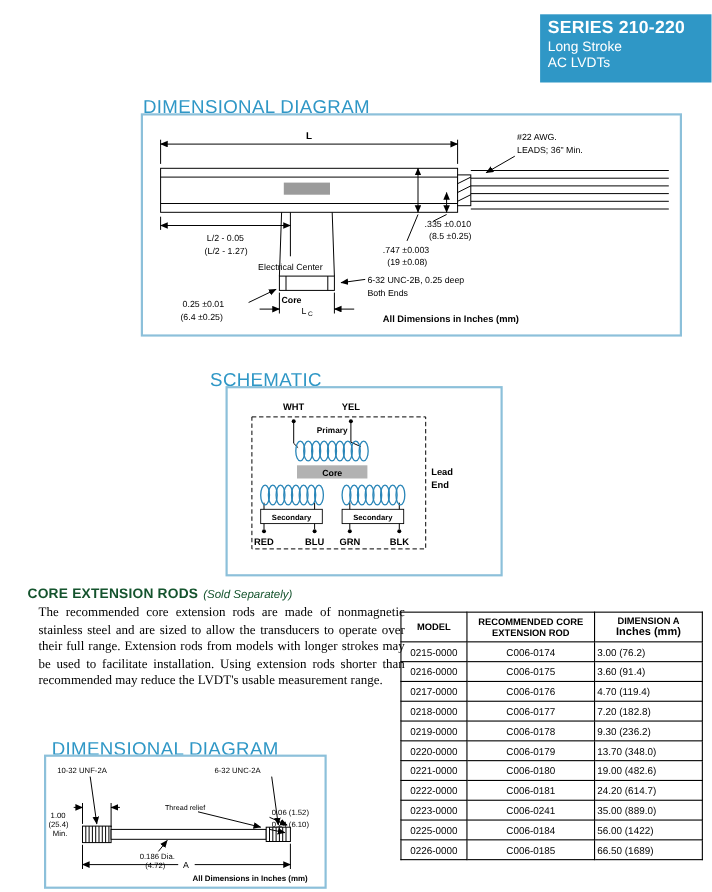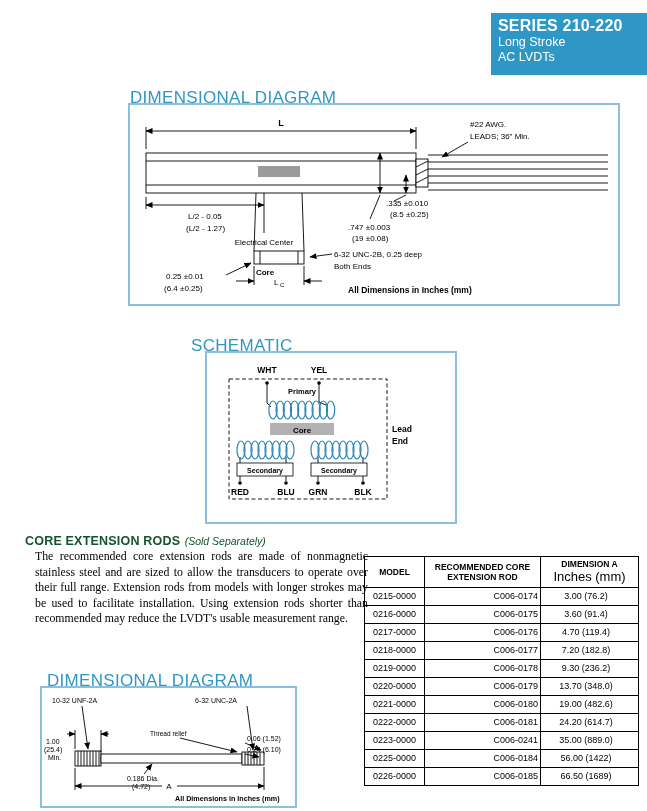--- a/index.html
+++ b/index.html
@@ -26,25 +26,25 @@
   .rods-head .t{font-weight:bold;font-size:12.5px;letter-spacing:.2px;}
   .rods-head .s{font-style:italic;font-size:10.5px;}
   .rods-body{position:absolute;left:35px;top:549px;width:333px;
              font-family:"Liberation Serif",serif;font-size:11.8px;line-height:1.32;
              text-align:justify;}
 
   table.rods{position:absolute;left:364px;top:556px;width:274px;border-collapse:collapse;
              table-layout:fixed;}
   table.rods th,table.rods td{border:1px solid #000;}
   table.rods th{font-size:8.5px;font-weight:bold;text-align:center;padding:2px 1px;line-height:1.2;}
-  table.rods th .sub{font-weight:normal;font-size:13px;}
+  table.rods th .sub{font-weight:bold;font-size:10px;}
   table.rods td{font-size:9px;height:17px;padding:0 2px;margin-left:20px;}
   td.c-model{text-align:center;}
-  td.c-rod{text-align:right;}
-  td.c-dim{text-align:center;padding-right:9px !important;}
+  td.c-rod{text-align:center;}
+  td.c-dim{text-align:left;padding-right:9px !important;}
   .w-model{width:60px;} .w-rod{width:116px;} .w-dim{width:98px;}
 
   svg text{font-family:"Liberation Sans",sans-serif;}
 </style>
 </head>
 <body>
 
 <div class="page">
 
   <div class="banner">

